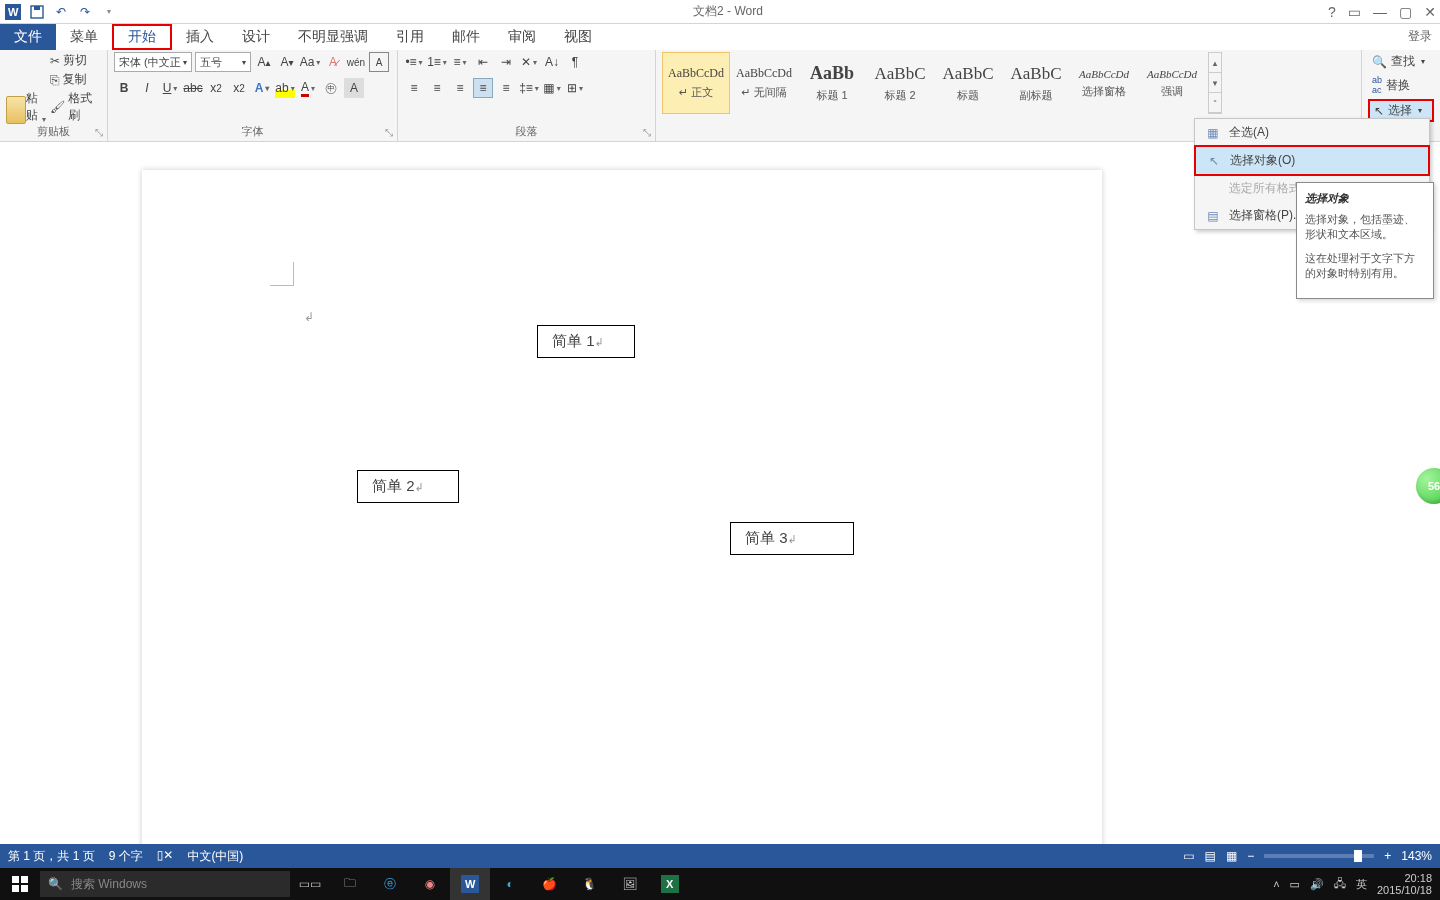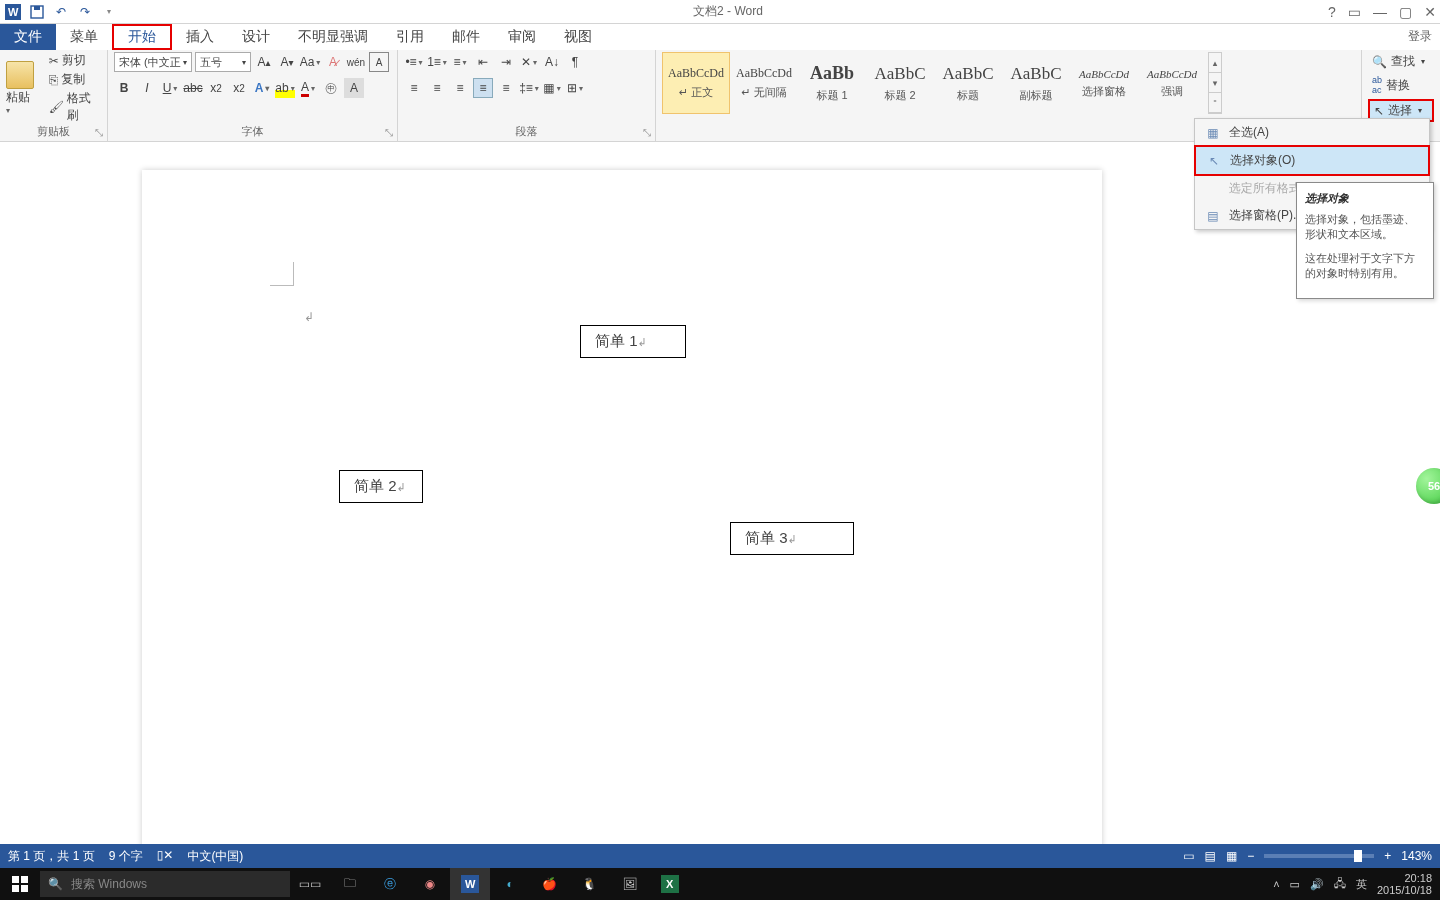--- a/index.html
+++ b/index.html
@@ -20,21 +20,21 @@
 .login { position: absolute; right: 8px; top: 4px; color: #666; }
 
 
 .ribbon { height: 92px; background: #f5f5f5; border-bottom: 1px solid #d4d4d4; display: flex; position: relative; }
 .group { border-right: 1px solid #d4d4d4; padding: 2px 6px 0 6px; display: flex; flex-direction: column; justify-content: space-between; position: relative; }
 .group-label { text-align: center; font-size: 11px; color: #666; padding-bottom: 2px; }
 .group-launcher { position: absolute; bottom: 2px; right: 4px; font-size: 10px; color: #888; }
 
 
 .clip-body { display: flex; gap: 4px; flex: 1; }
-.paste-big { display: flex; flex-direction: column; align-items: flex-start; justify-content: center; width: 40px; }
+.paste-big { display: flex; align-items: flex-end; justify-content: center; width: 40px; }
 .paste-big .ic { width: 28px; height: 28px; background: linear-gradient(#f7e4a8,#e8c060); border: 1px solid #c0a040; border-radius: 2px; }
 .clip-small { display: flex; flex-direction: column; gap: 2px; font-size: 12px; }
 .clip-small div { display: flex; align-items: center; gap: 3px; }
 
 
 .font-body { display: flex; flex-direction: column; gap: 6px; flex: 1; }
 .font-row { display: flex; align-items: center; gap: 3px; }
 .combo { border: 1px solid #ababab; background: #fff; height: 20px; display: flex; align-items: center; padding: 0 4px; font-size: 11px; }
 .combo.font { width: 78px; }
 .combo.size { width: 56px; justify-content: flex-end; }
@@ -331,22 +331,22 @@
 <div class="tooltip">
   <div class="tt-title">选择对象</div>
   <p>选择对象，包括墨迹、形状和文本区域。</p>
   <p>这在处理衬于文字下方的对象时特别有用。</p>
 </div>
 
 <div class="docarea">
   <div class="page">
     <div class="crop tl"></div>
     <div class="cursor-mark">↲</div>
-    <div class="textbox" style="left:395px; top:155px; width:106px;margin-left:43px;"><span>简单 1</span><span style="color:#999;font-size:11px">↲</span></div>
-    <div class="textbox" style="left:197px; top:300px; width:84px;"><span>简单 2</span><span style="color:#999;font-size:11px">↲</span></div>
+    <div class="textbox" style="left:395px; top:155px; width:98px;"><span>简单 1</span><span style="color:#999;font-size:11px">↲</span></div>
+    <div class="textbox" style="left:215px; top:300px; width:102px;"><span>简单 2</span><span style="color:#999;font-size:11px">↲</span></div>
     <div class="textbox" style="left:588px; top:352px; width:124px;"><span>简单 3</span><span style="color:#999;font-size:11px">↲</span></div>
   </div>
 </div>
 
 <div class="badge">56</div>
 
 <div class="statusbar">
   <div class="sl">
     <span>第 1 页，共 1 页</span>
     <span>9 个字</span>

